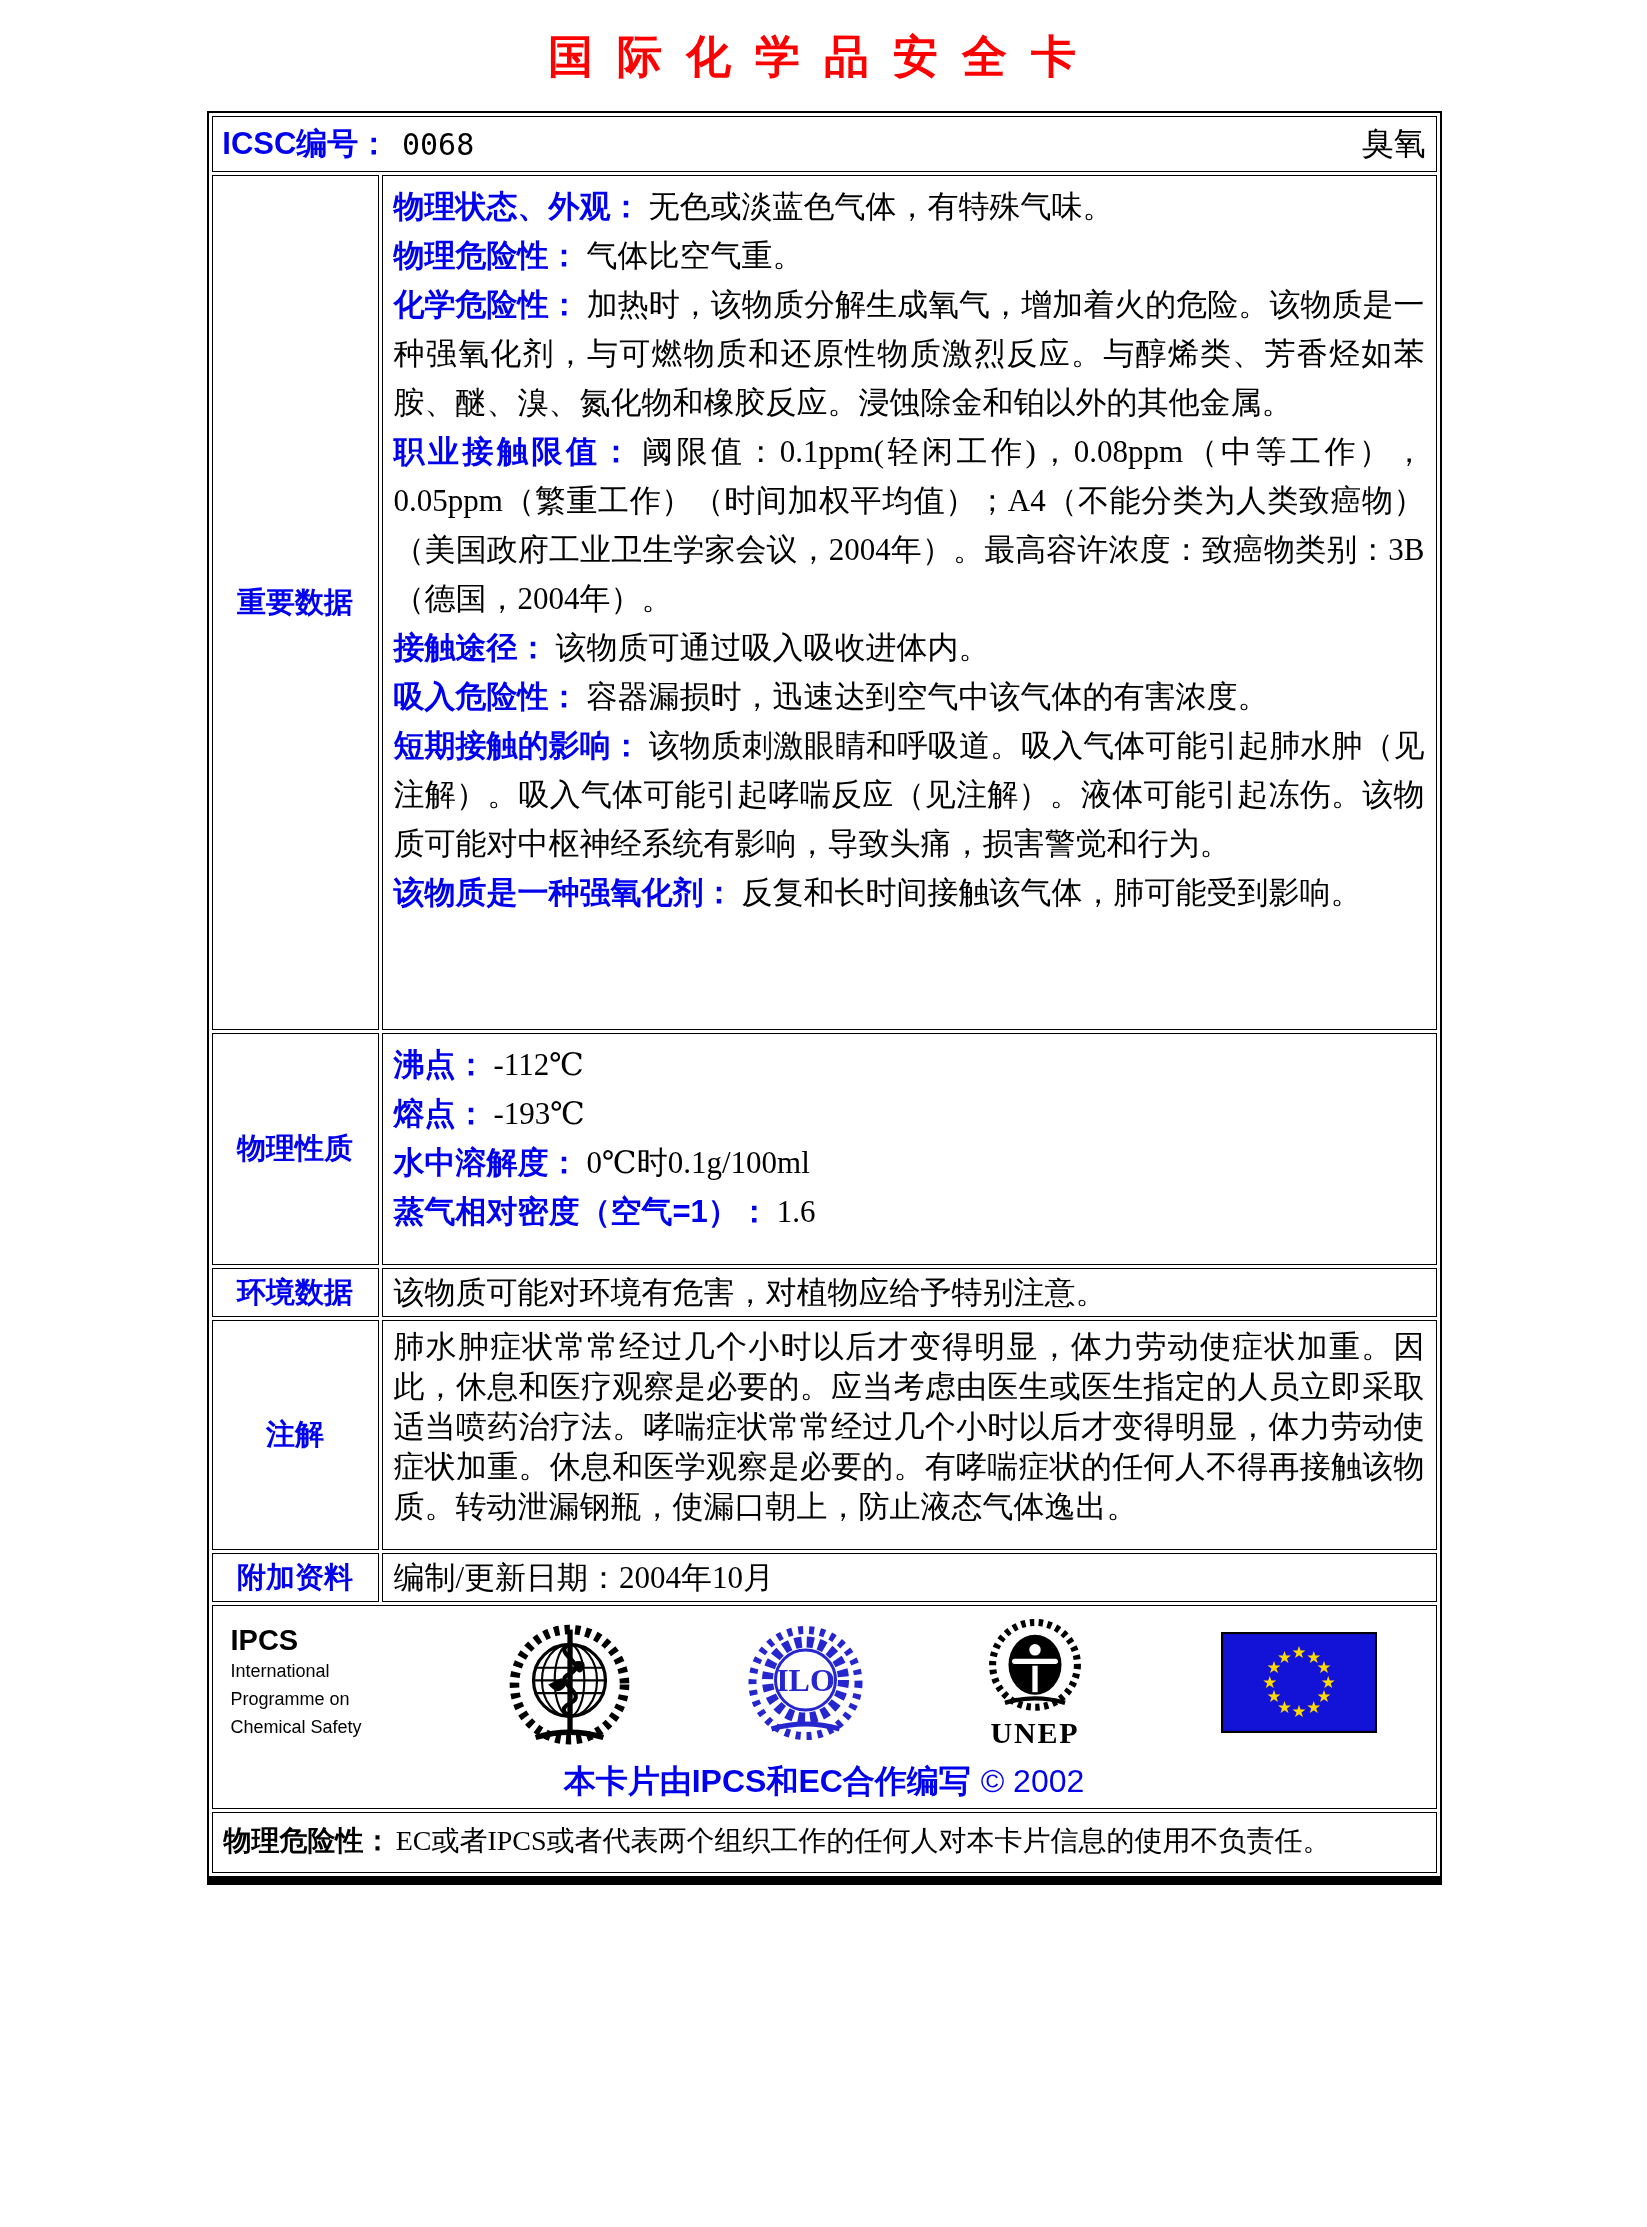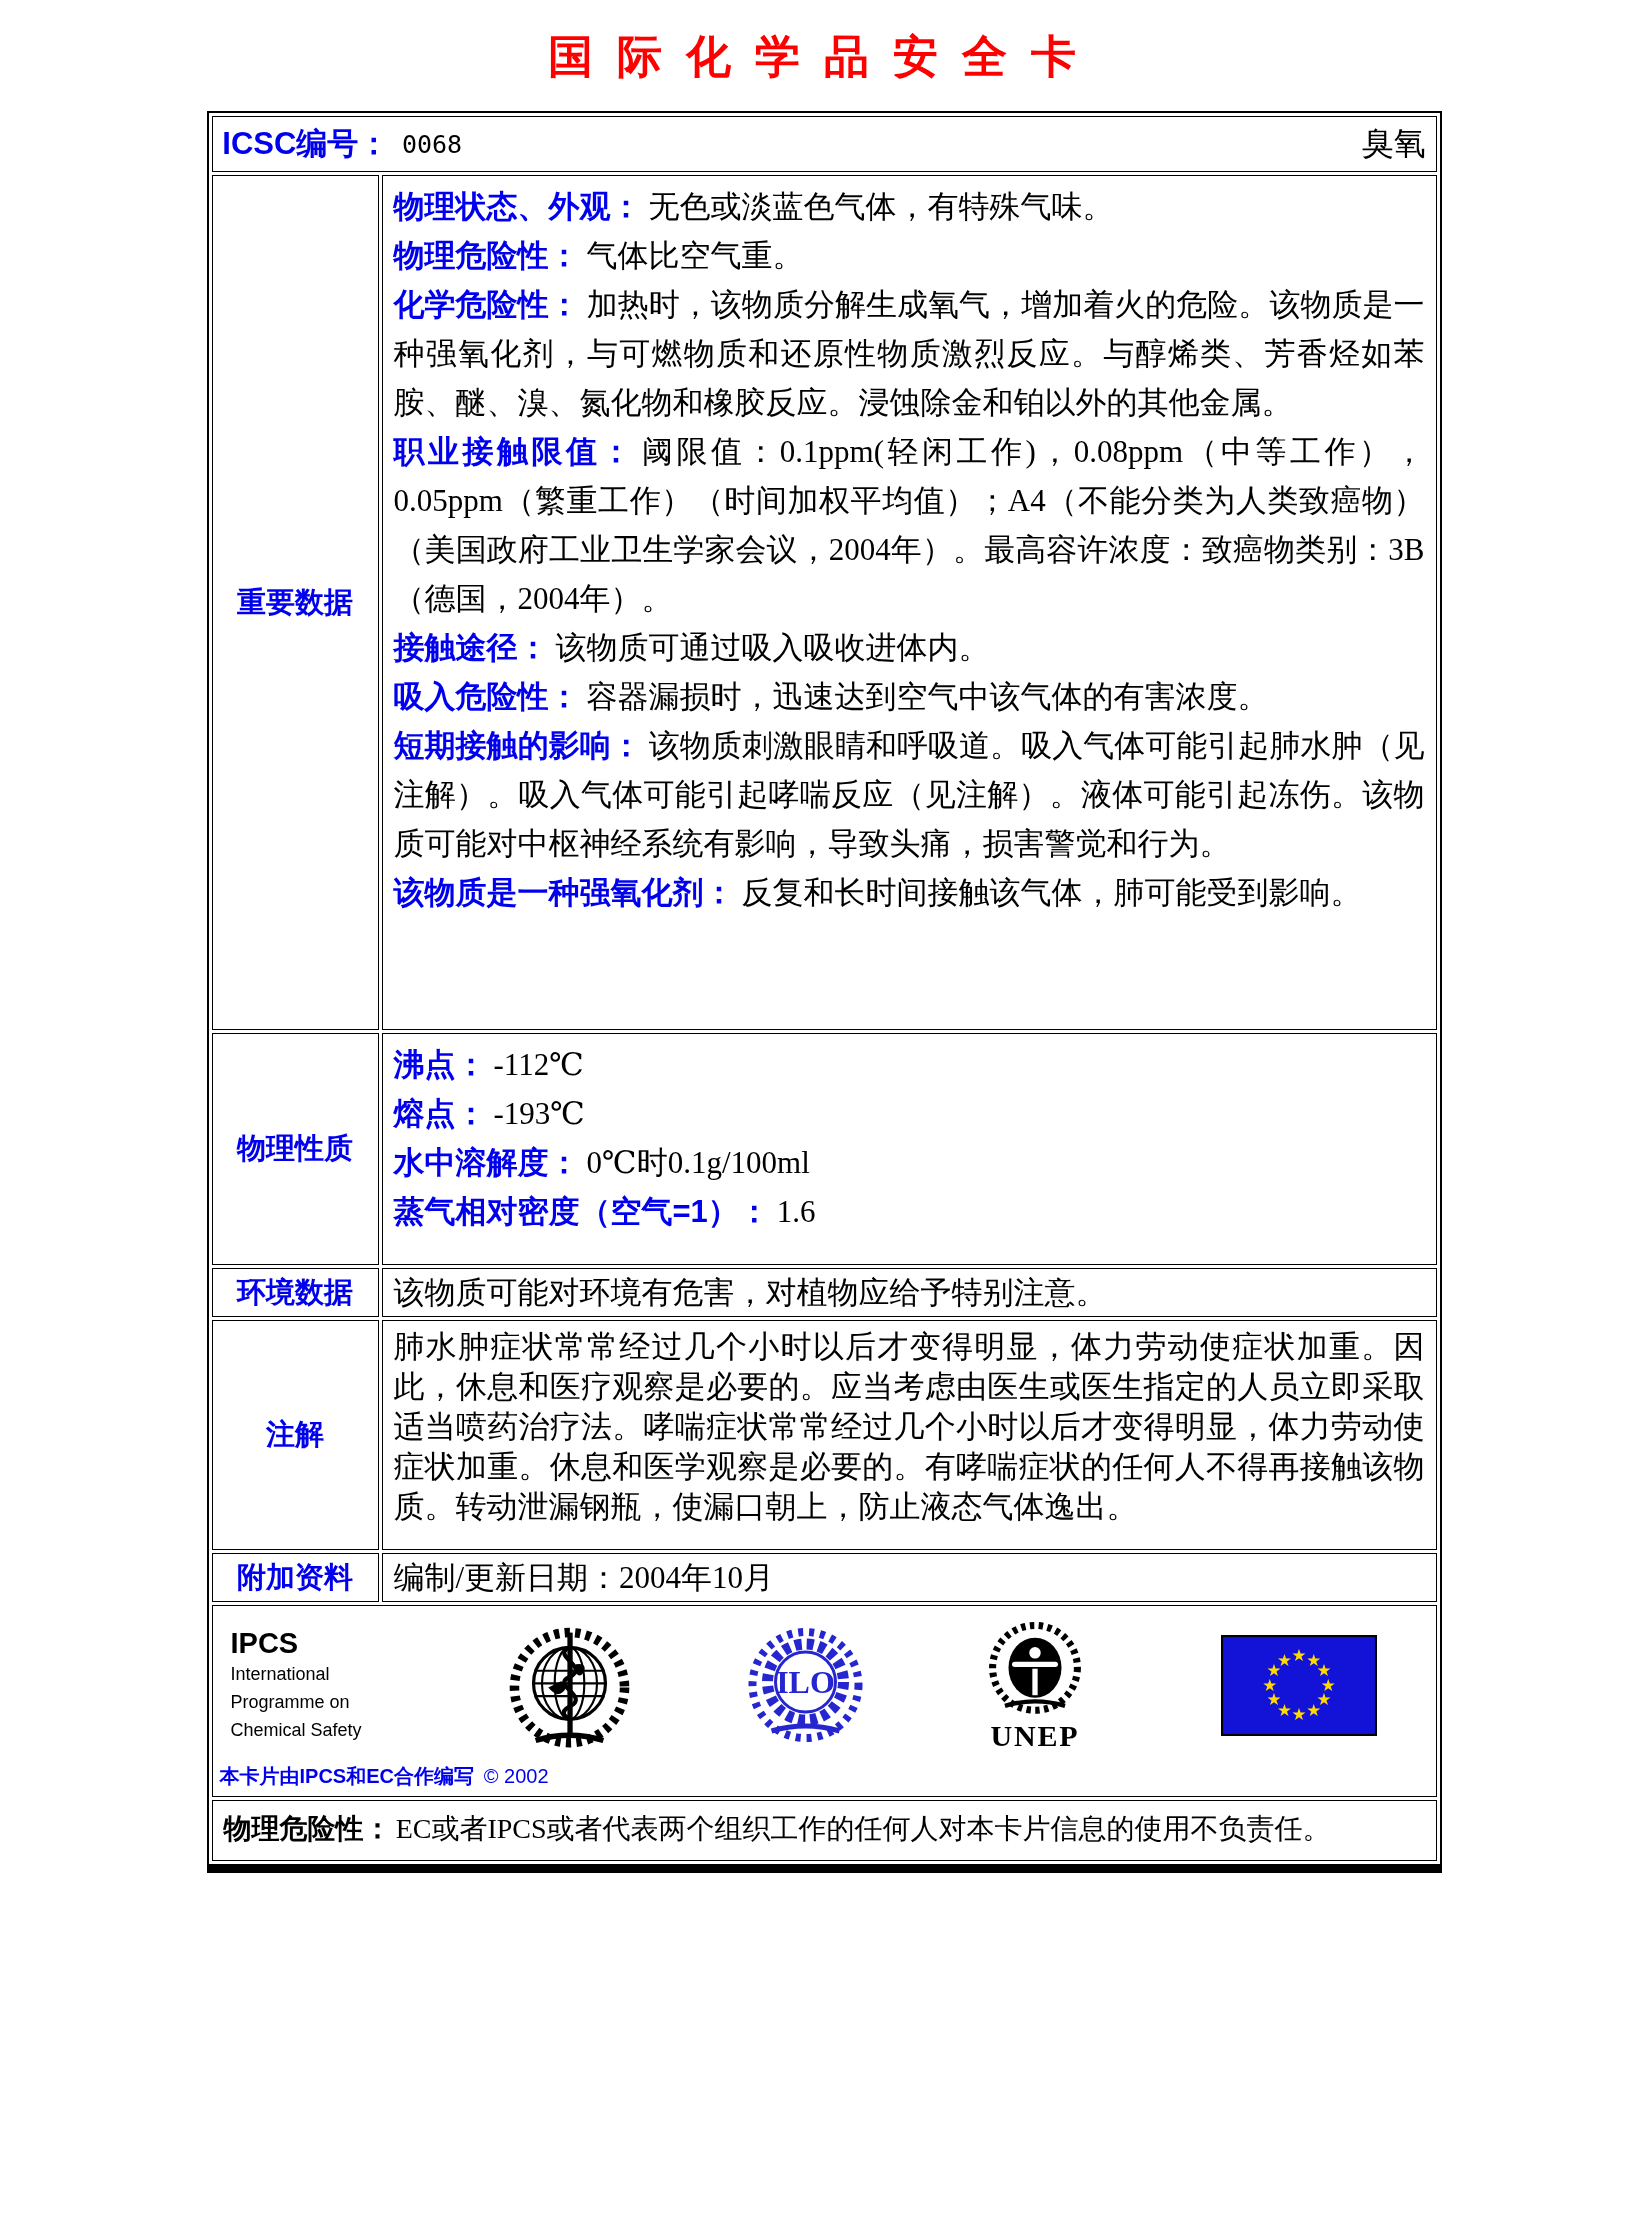--- a/index.html
+++ b/index.html
@@ -34,21 +34,21 @@
   }
   td{border:1.4px solid #000;padding:5.6px 11px;vertical-align:top;}
   td.header-cell{
     height:56px;
     vertical-align:middle;
     padding:0 9.8px;
   }
   .hdr-flex{display:flex;justify-content:space-between;align-items:center;width:100%;gap:32px;}
   .hdr-left{display:flex;align-items:center;}
   .icsc-label{font-family:var(--sans);font-weight:bold;color:var(--blue);font-size:31px;}
-  .icsc-num{font-family:var(--mono);font-size:25px;margin-left:12.6px;color:var(--ink);}
+  .icsc-num{font-family:var(--mono);font-size:30px;margin-left:12.6px;color:var(--ink);}
   .substance{font-family:var(--serif);font-size:32px;color:var(--ink);}
   td.label-cell{
     width:167px;
     vertical-align:middle;
     text-align:center;
     font-family:var(--sans);
     font-weight:bold;
     font-size:29px;
     color:var(--blue);
     padding:2.8px 4.2px;
@@ -70,25 +70,25 @@
   .logo-row{display:flex;align-items:center;padding:5.6px 16.7px 0 11px;}
   .ipcs-block{width:174px;font-family:var(--sans);color:var(--ink);}
   .ipcs-acronym{font-weight:bold;font-size:29px;line-height:33px;}
   .ipcs-line{font-size:18px;line-height:28px;}
   .logo{flex:0 0 auto;display:block;}
   .logo-who{margin-left:98px;}
   .logo-ilo{margin-left:105px;}
   .logo-unep{margin-left:112px;}
   .logo-eu{margin-left:133px;}
   .credit-line{
-    text-align:left;
+    text-align:center;
     margin-top:11px;
     font-family:var(--sans);
     font-weight:bold;
-    font-size:20px;
+    font-size:32px;
     color:var(--blue);
   }
   .credit-copy{font-weight:normal;margin-left:9.8px;}
   td.legal-cell{height:61px;vertical-align:top;padding-top:8.4px;font-size:28px;line-height:38px;text-align:left;}
   .legal-label{font-family:var(--sans);font-weight:bold;color:var(--ink);margin-right:4.2px;}
 </style>
 </head>
 <body>
 
 <div>

